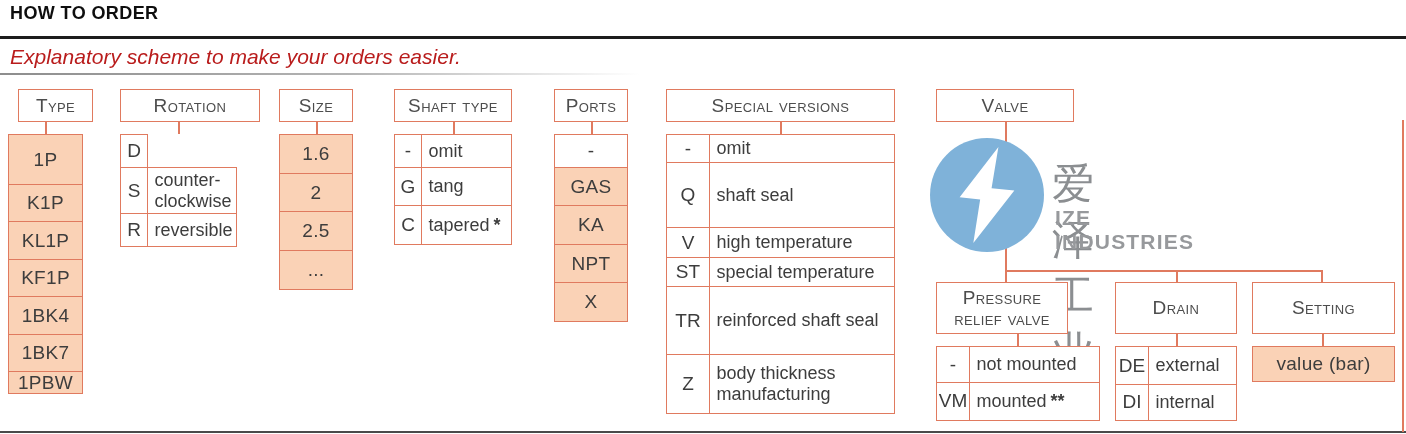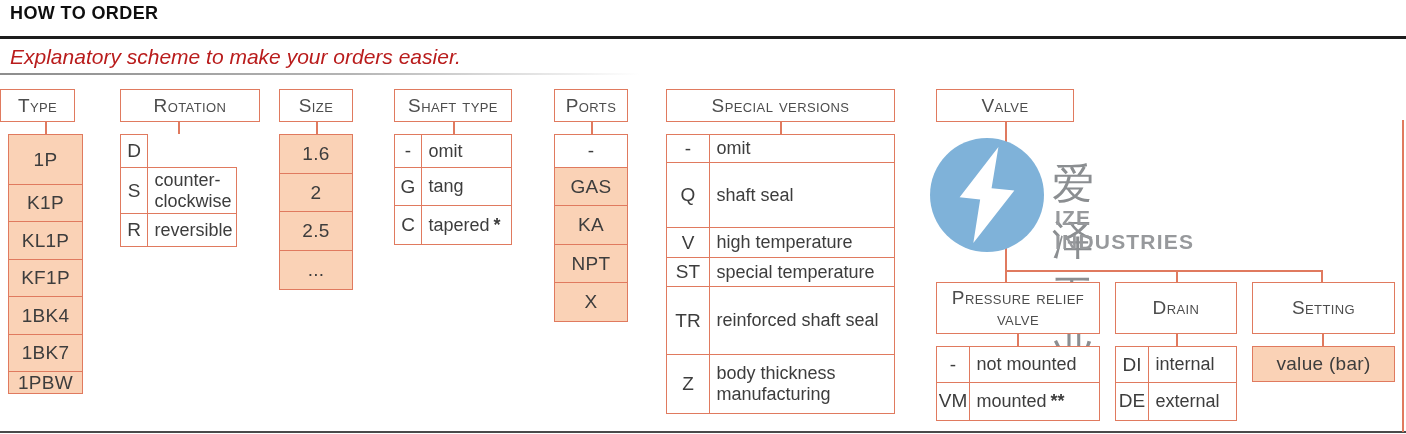--- a/index.html
+++ b/index.html
@@ -76,21 +76,21 @@
   <div class="hline" style="left:1005px;top:270px;width:318px"></div>
   <div class="vline" style="left:1176px;top:270px;height:12px"></div>
   <div class="vline" style="left:1321px;top:270px;height:12px"></div>
   <div class="vline" style="left:1017px;top:334px;height:12px"></div>
   <div class="vline" style="left:1176px;top:334px;height:12px"></div>
   <div class="vline" style="left:1322px;top:334px;height:12px"></div>
 
   <div class="vline" style="left:1402px;top:120px;height:312px"></div>
   <div class="rule-bottom"></div>
 
-  <div class="hdr" style="left:0;top:89px;width:75px">
+  <div class="hdr" style="left:18px;top:89px;width:75px">
     <span>Type</span>
   </div>
   <div class="stack" style="left:8px;top:134px;width:75px">
     <div class="cell peach" style="height:51px">1P</div>
     <div class="cell peach" style="height:39px">K1P</div>
     <div class="cell peach" style="height:39px">KL1P</div>
     <div class="cell peach" style="height:39px">KF1P</div>
     <div class="cell peach" style="height:39px">1BK4</div>
     <div class="cell peach" style="height:39px">1BK7</div>
     <div class="cell peach" style="height:23px">1PBW</div>
@@ -211,21 +211,21 @@
 
   <div class="wm">
     <svg class="wm-logo" viewBox="0 0 100 100" aria-hidden="true">
       <circle cx="50" cy="50" r="50" fill="#7fb2d9"></circle>
       <path d="M60 8 L26 52 L44 54 L38 92 L74 46 L54 44 Z" fill="#ffffff"></path>
     </svg>
     <div class="wm-cn">爱泽工业</div>
     <div class="wm-en">IZE INDUSTRIES</div>
   </div>
 
-  <div class="hdr tall" style="left:936px;top:282px;width:164px">
+  <div class="hdr tall" style="left:936px;top:282px;width:132px">
     <span>Pressure relief valve</span>
   </div>
   <div class="rowgrp" style="left:936px;top:346px;width:164px">
     <div class="row" style="height:37px">
       <div class="code w34">-</div>
       <div class="lbl">
         <span>not mounted</span>
       </div>
     </div>
     <div class="row" style="height:39px">
@@ -234,32 +234,32 @@
         <span>mounted</span>
         <span class="note">**</span>
       </div>
     </div>
   </div>
 
   <div class="hdr tall" style="left:1115px;top:282px;width:122px">
     <span>Drain</span>
   </div>
   <div class="rowgrp" style="left:1115px;top:346px;width:122px">
+    <div class="row" style="height:39px">
+      <div class="code w34 peach">DE</div>
+      <div class="lbl">
+        <span>external</span>
+      </div>
+    </div>
     <div class="row" style="height:37px">
       <div class="code w34 peach">DI</div>
       <div class="lbl">
         <span>internal</span>
       </div>
     </div>
-    <div class="row" style="height:39px">
-      <div class="code w34 peach">DE</div>
-      <div class="lbl">
-        <span>external</span>
-      </div>
-    </div>
   </div>
 
   <div class="hdr tall" style="left:1252px;top:282px;width:143px">
     <span>Setting</span>
   </div>
   <div class="stack" style="left:1252px;top:346px;width:143px">
     <div class="cell peach" style="height:36px">value (bar)</div>
   </div>
 
 </div>

